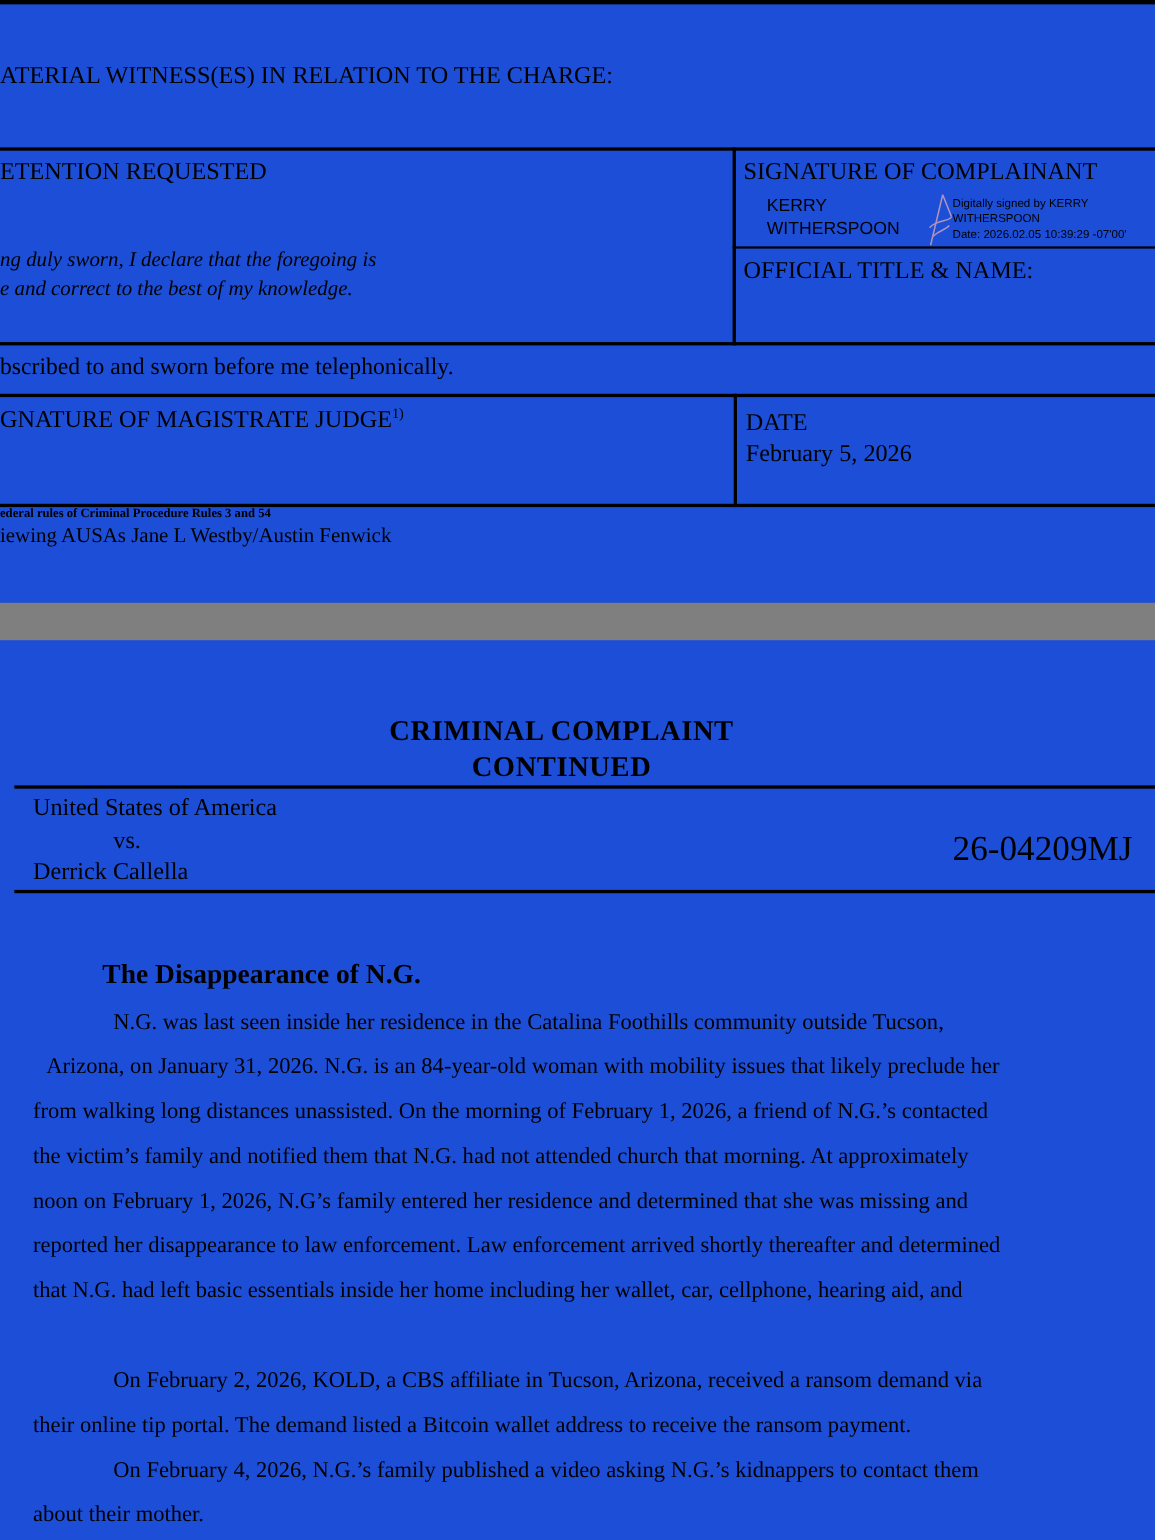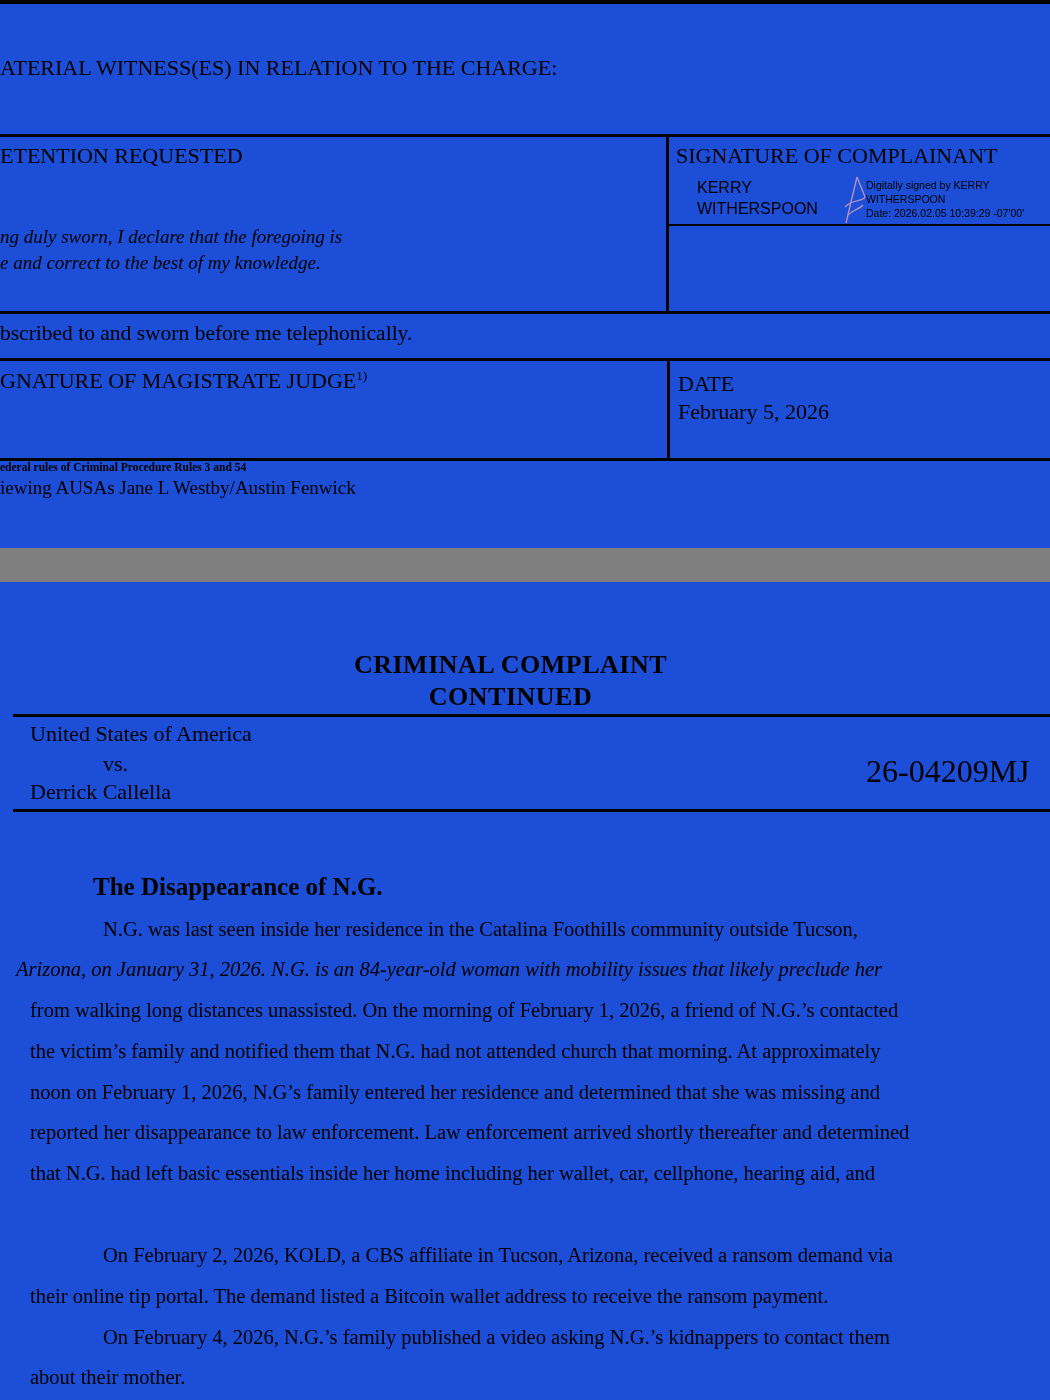--- a/index.html
+++ b/index.html
@@ -61,20 +61,21 @@
       <path d="M15 2 L4 48 M15 2 L23 22 M3 32 C10 24 21 27 23 22 M6 40 C12 34 18 34 21 30" stroke="#dfaab2" stroke-width="1.4" fill="none" opacity="0.75"></path>
     </svg>
   </div>
 
   <div class="t sig-detail" style="left:866px; top:179px;">Digitally signed by KERRY</div>
   <div class="t sig-detail" style="left:866px; top:193px;">WITHERSPOON</div>
   <div class="t sig-detail" style="left:866px; top:207px;">Date: 2026.02.05 10:39:29 -07'00'</div>
 
   <div class="hline" style="left:666px; top:224px; width:384px; height:2px;"></div>
 
+  <div class="t serif-label" style="left:676px; top:233px;">OFFICIAL TITLE &amp; NAME:</div>
 
   <div class="hline" style="left:0; top:311px; width:1050px; height:3px;"></div>
   <div class="t" style="left:0; top:321px; font-size:21.5px;">bscribed to and sworn before me telephonically.</div>
   <div class="hline" style="left:0; top:358px; width:1050px; height:3px;"></div>
 
   <div class="vline" style="left:667px; top:358px; width:3px; height:103px;"></div>
 
   <div class="t serif-label" style="left:0; top:368px;"><span>GNATURE OF MAGISTRATE JUDGE</span><sup class="fnref">1)</sup></div>
 
   <div class="t" style="left:678px; top:371px; font-size:22px; font-weight:normal;">DATE</div>
@@ -96,21 +97,21 @@
   <div class="t party" style="left:103px; top:751px;">vs.</div>
   <div class="t party" style="left:30px; top:779px;">Derrick Callella</div>
 
   <div class="t case-no" style="left:866px; top:753px;">26-04209MJ</div>
 
   <div class="hline" style="left:13px; top:809px; width:1037px; height:3px;"></div>
 
   <div class="t section-head" style="left:93px; top:873px;">The Disappearance of N.G.</div>
 
   <div class="t body-line" style="left:103px; top:918px;">N.G. was last seen inside her residence in the Catalina Foothills community outside Tucson,</div>
-  <div class="t body-line" style="left:16px;  top:958px;font-style:italic;">Arizona, on January 31, 2026.  N.G. is an 84-year-old woman with mobility issues that likely preclude her</div>
+  <div class="t body-line" style="left:42px;  top:958px;">Arizona, on January 31, 2026.  N.G. is an 84-year-old woman with mobility issues that likely preclude her</div>
   <div class="t body-line" style="left:30px;  top:999px;">from walking long distances unassisted.  On the morning of February 1, 2026, a friend of N.G.’s contacted</div>
   <div class="t body-line" style="left:30px;  top:1040px;">the victim’s family and notified them that N.G. had not attended church that morning.   At approximately</div>
   <div class="t body-line" style="left:30px;  top:1081px;">noon on February 1, 2026, N.G’s family entered her residence and determined that she was missing and</div>
   <div class="t body-line" style="left:30px;  top:1121px;">reported her disappearance to law enforcement.   Law enforcement arrived shortly thereafter and determined</div>
   <div class="t body-line" style="left:30px;  top:1162px;">that N.G. had left basic essentials inside her home including her wallet, car, cellphone, hearing aid, and</div>
   <div class="t body-line" style="left:103px; top:1244px;">On February 2, 2026, KOLD, a CBS affiliate in Tucson, Arizona, received a ransom demand via</div>
   <div class="t body-line" style="left:30px;  top:1285px;">their online tip portal.  The demand listed a Bitcoin wallet address to receive the ransom payment.</div>
   <div class="t body-line" style="left:103px; top:1326px;">On February 4, 2026, N.G.’s family published a video asking N.G.’s kidnappers to contact them</div>
   <div class="t body-line" style="left:30px;  top:1366px;">about their mother.</div>
 

